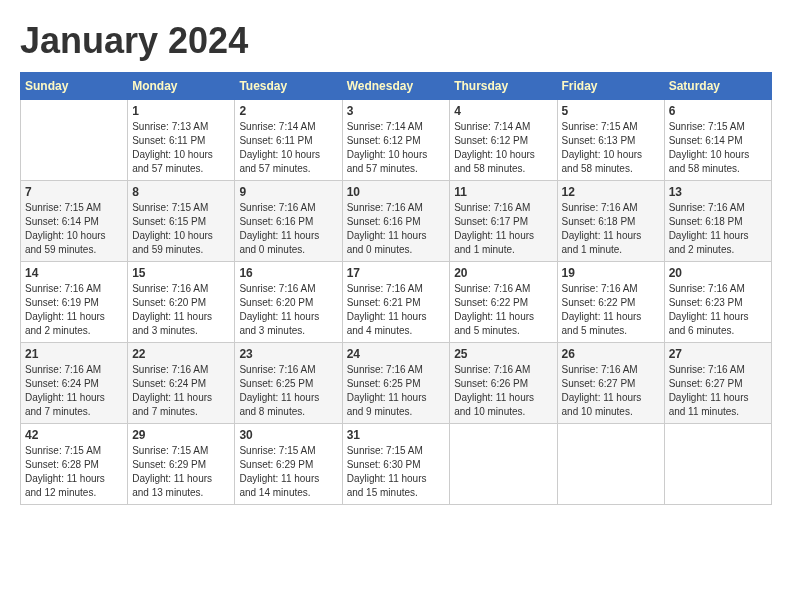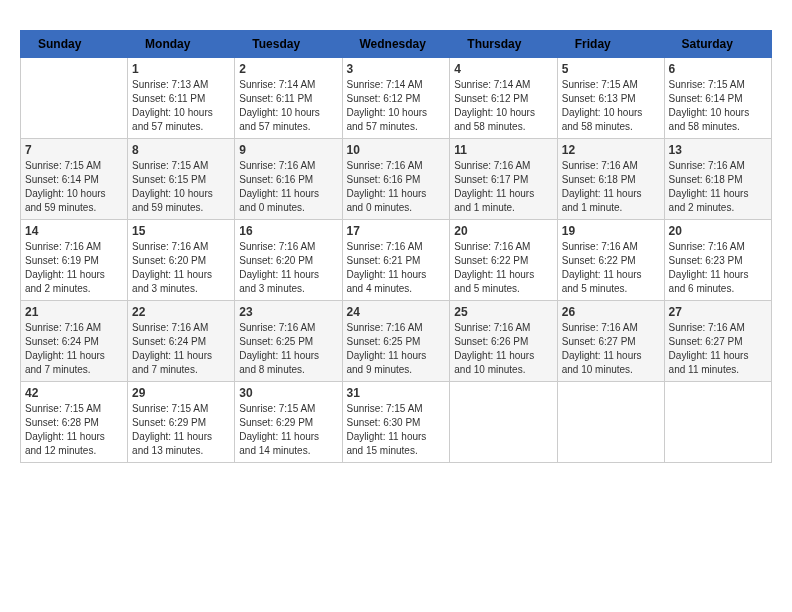--- a/index.html
+++ b/index.html
@@ -48,22 +48,22 @@
       color: #555;
       margin-top: 2px;
     }
     .calendar {
       width: 100%;
       border-collapse: collapse;
       font-size: 11px;
     }
     .calendar th {
       background-color: #3a6dbf;
-      color: #000000;
-      padding: 6px 17px;
+      color: #fef9c3;
+      padding: 6px 4px;
       text-align: left;
       font-size: 12px;
       border: 1px solid #3a6dbf;
     }
     .calendar td {
       border: 1px solid #ccc;
       vertical-align: top;
       padding: 4px;
       width: 108px;
       min-height: 80px;
@@ -86,20 +86,21 @@
     }
     .empty-cell {
       background: #f9f9f9;
     }
   </style>
 </head>
 <body>
 
 <div class="header">
   <div class="title-block">
+    <div class="month-title">January 2024</div>
   </div>
 </div>
 
 <table class="calendar">
   <thead>
     <tr>
     <th>Sunday</th>
         <th>Monday</th>
         <th>Tuesday</th>
         <th>Wednesday</th>

